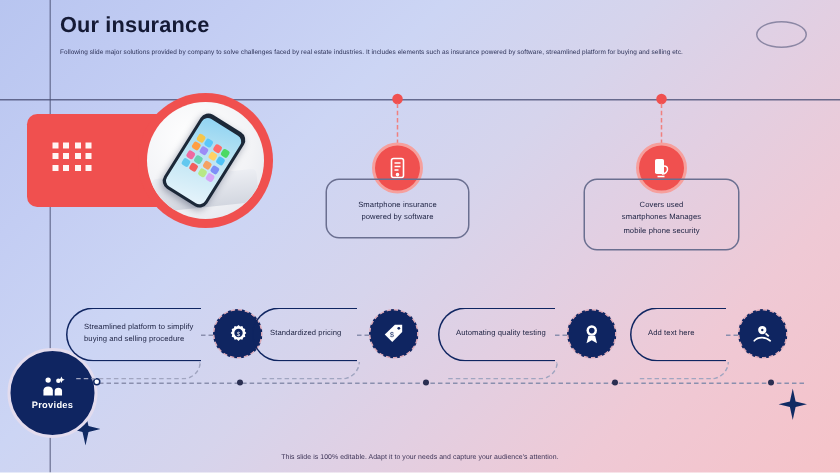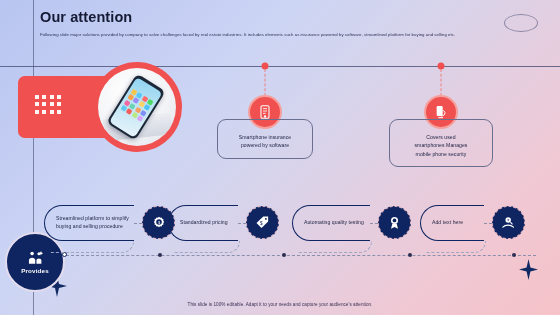--- a/index.html
+++ b/index.html
@@ -197,21 +197,21 @@
       <path d="M10 0 L12 9 L20 11 L12 13 L10 22 L8 13 L0 11 L8 9 Z" fill="#102a63"></path>
     </svg>
 </div>
 <div class="sparkle sparkle-right">
   <svg width="19" height="21" viewBox="0 0 19 21">
       <path d="M9.5 0 L11.4 8.6 L19 10.5 L11.4 12.4 L9.5 21 L7.6 12.4 L0 10.5 L7.6 8.6 Z" fill="#102a63"></path>
     </svg>
 </div>
 
 <div class="hdr">
-  <h1>Our attention</h1>
+  <h1>Our insurance</h1>
   <p>Following slide major solutions provided by company to solve challenges faced by real estate industries. It includes elements such as insurance powered by software, streamlined platform for buying and selling etc.</p>
 </div>
 
 <div class="rail"></div>
 
 <div class="hero">
   <div class="dotgrid">
     <i></i>
       <i></i>
       <i></i>

